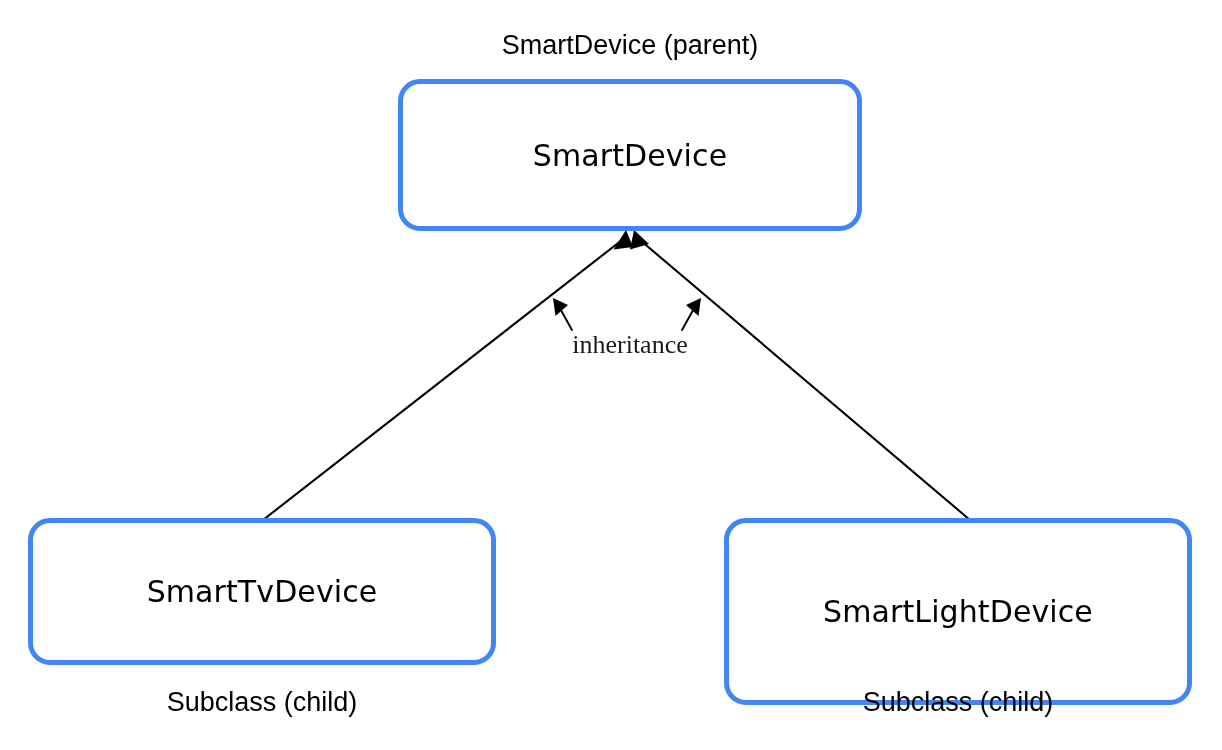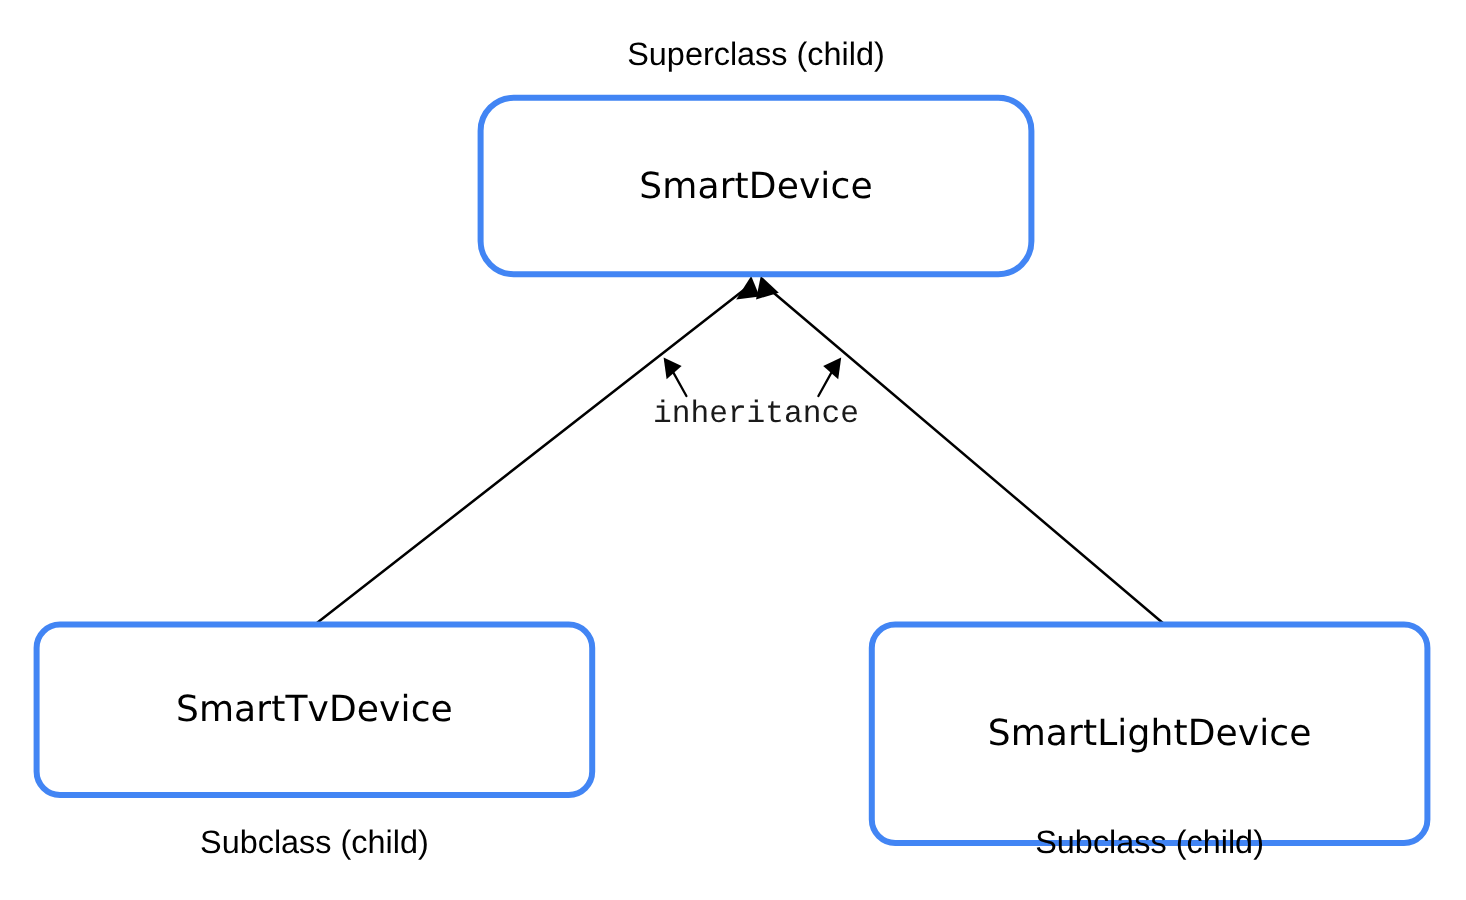--- a/index.html
+++ b/index.html
@@ -49,21 +49,21 @@
     position: absolute;
     font-family: "Liberation Sans", "DejaVu Sans", sans-serif;
     font-size: 27px;
     font-weight: 400;
     color: #000000;
     white-space: nowrap;
     text-align: center;
   }
   .edge-label {
     position: absolute;
-    font-family: Liberation Mono, monospace;
+    font-family: Liberation Serif, serif;
     font-size: 26px;
     font-weight: 400;
     color: #1a1a1a;
     white-space: nowrap;
     text-align: center;
   }
 
   
   #box-superclass { left: 398px; top: 79px;  width: 464px; height: 152px; }
   #box-subclass-tv   { left: 28px;  top: 518px; width: 468px; height: 147px; }
@@ -96,23 +96,23 @@
       <line x1="557" y1="303" x2="572" y2="330" stroke="#000000" stroke-width="1.9" stroke-linecap="round"></line>
       <polygon points="553,298 555.5,316 568,305" fill="#000000"></polygon>
     </g>
 
     <g>
       <line x1="697" y1="303" x2="682" y2="330" stroke="#000000" stroke-width="1.9" stroke-linecap="round"></line>
       <polygon points="701,298 686,305 698.5,316" fill="#000000"></polygon>
     </g>
   </svg>
 
-  <div class="role-label" id="label-superclass" style="color: rgb(0, 0, 0);">Superclass (child)</div>
+  <div class="role-label" id="label-superclass" style="color: rgb(0, 0, 0);">SmartDevice (parent)</div>
 
-  <div class="class-box" id="box-superclass" style="border-color: rgb(66, 133, 244); border-radius: 30px;">
+  <div class="class-box" id="box-superclass" style="border-color: rgb(66, 133, 244);">
     <span class="class-name" style="color: rgb(0, 0, 0);">SmartDevice</span>
   </div>
 
   <div class="edge-label" id="label-inheritance">inheritance</div>
 
   <div class="class-box" id="box-subclass-tv" style="border-color: rgb(66, 133, 244);">
     <span class="class-name" style="color: rgb(0, 0, 0);">SmartTvDevice</span>
   </div>
 
   <div class="role-label" id="label-subclass-tv" style="color: rgb(0, 0, 0);">Subclass (child)</div>

